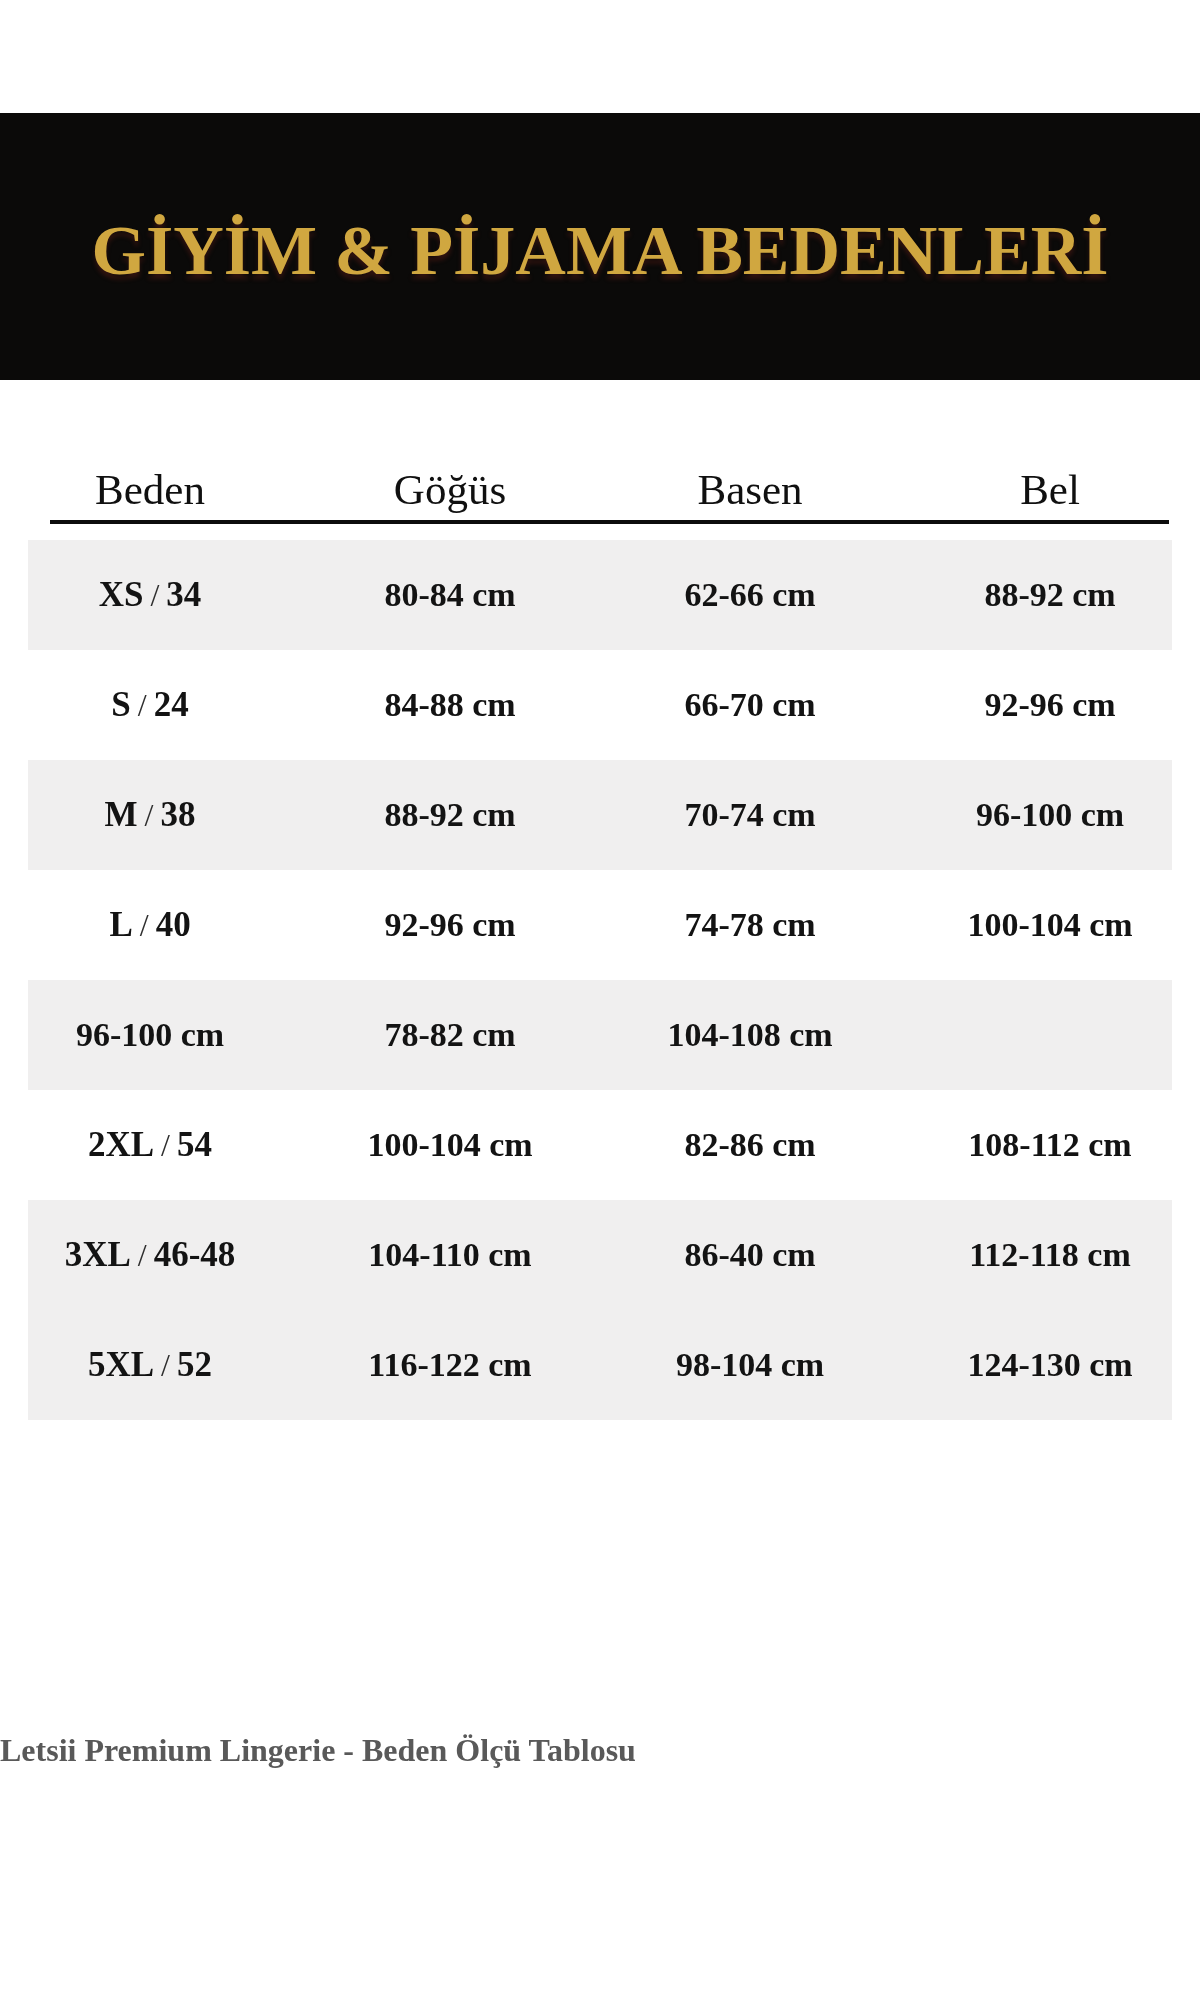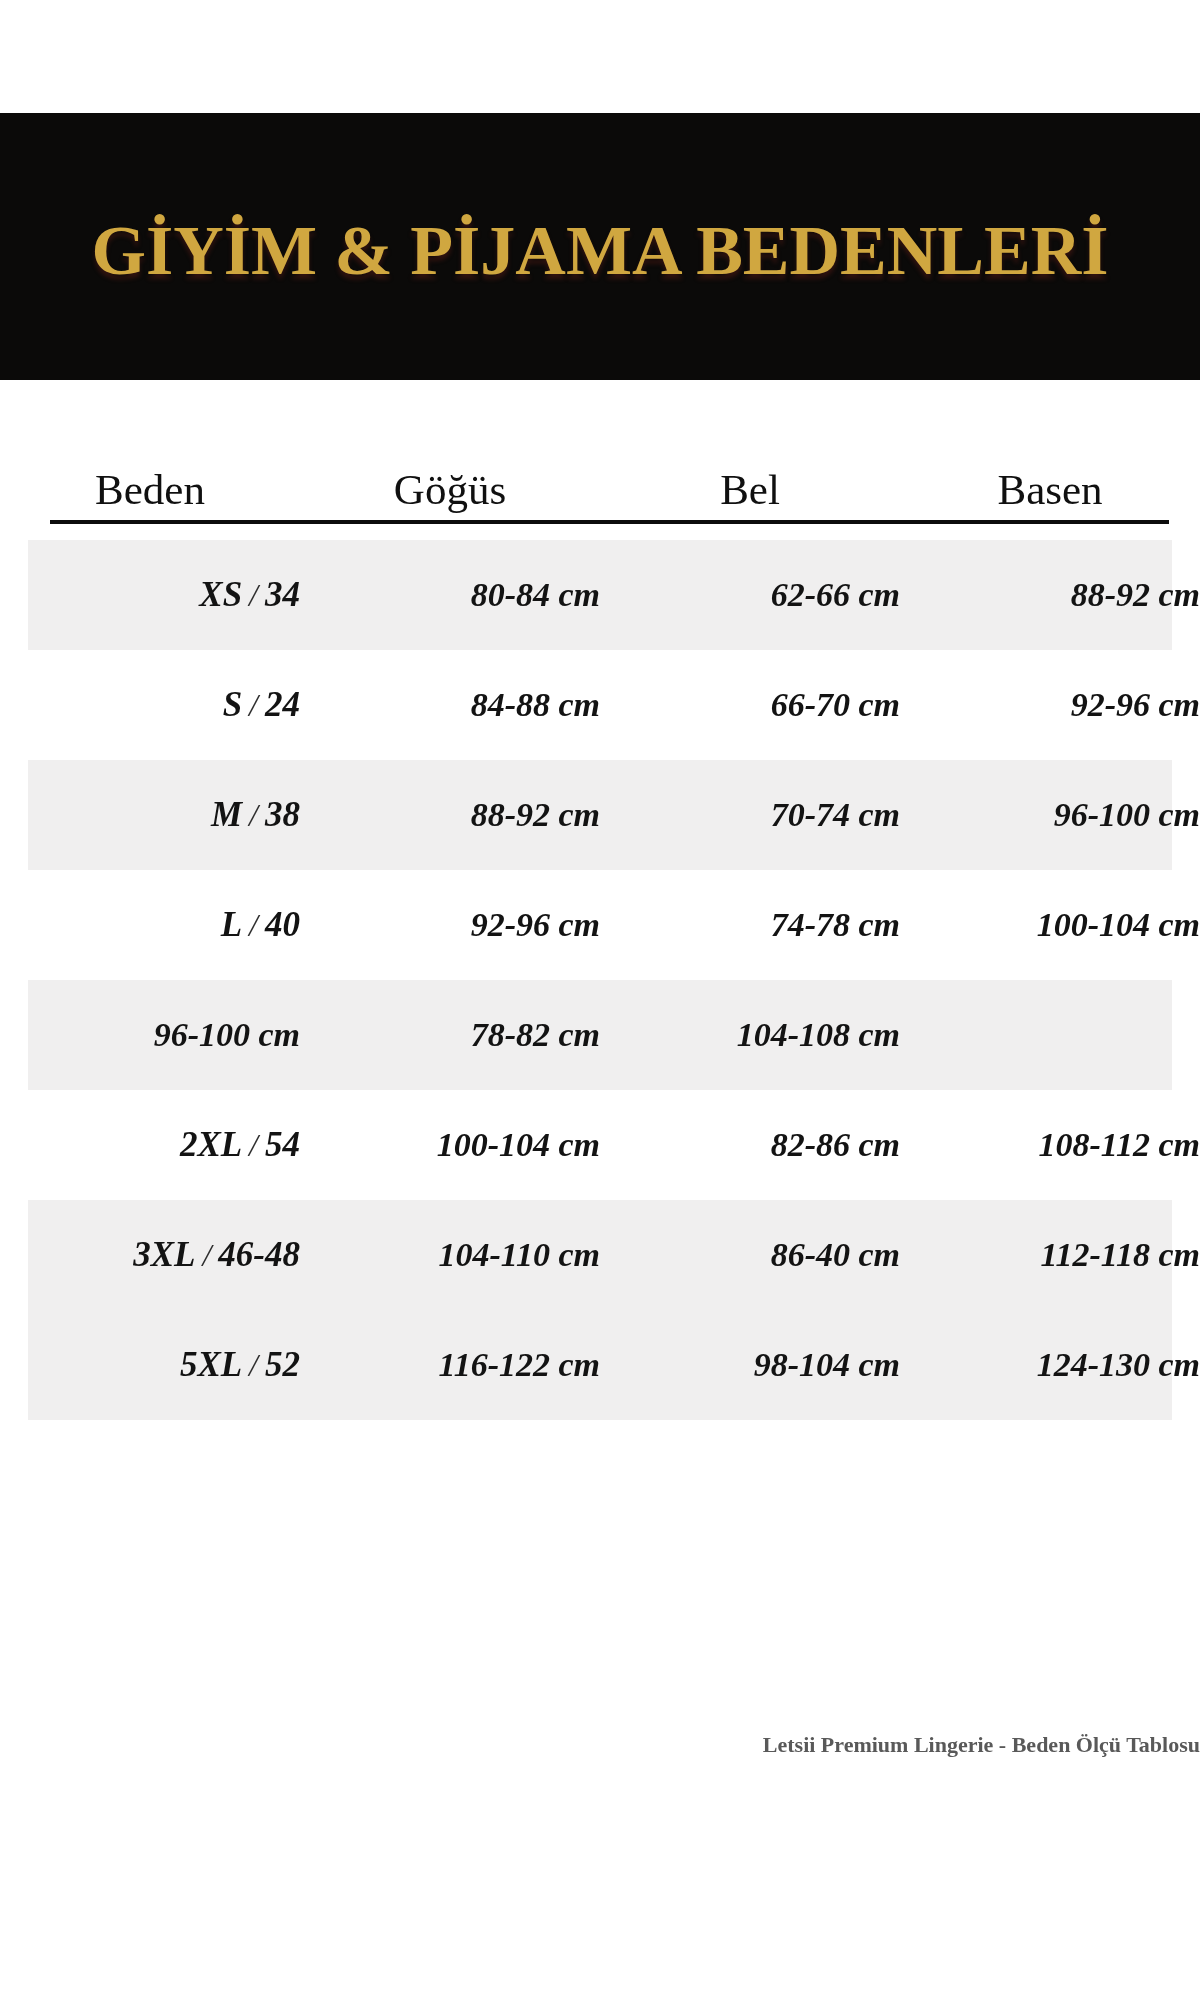--- a/index.html
+++ b/index.html
@@ -63,58 +63,57 @@
     content: "";
     position: absolute;
     left: 28px;
     right: 28px;
     top: 0;
     bottom: 0;
     background: #f0efef;
   }
   .cell {
     position: relative;
-    text-align: right;
+    text-align: center;
     font-size: 34px;
     font-weight: 700;
     color: #131313;
     white-space: nowrap;
-    font-style: italic;
   }
   .cell.label { font-size: 35px; }
   .cell.label .sep {
     font-weight: 400;
     font-size: 32px;
     color: #2e2e2e;
     padding: 0 7px;
   }
   .footer {
     margin-top: 312px;
-    text-align: right;
-    font-size: 22px;
+    text-align: left;
+    font-size: 32px;
     font-weight: 700;
     color: #595959;
     white-space: nowrap;
   }
 </style>
 </head>
 <body>
 
 <div class="page">
 
   <header class="banner">
     <h1>GİYİM &amp; PİJAMA BEDENLERİ</h1>
   </header>
 
   <main>
     <div class="thead">
       <div class="th">Beden</div>
       <div class="th">Göğüs</div>
+      <div class="th">Basen</div>
       <div class="th">Bel</div>
-      <div class="th">Basen</div>
     </div>
     <div class="rule"></div>
     <div class="rows" id="rows">
   <div class="row shade">
     <div class="cell label"><span class="size">XS</span><span class="sep">/</span><span class="alt">34</span></div>
     <div class="cell">80-84 cm</div>
     <div class="cell">62-66 cm</div>
     <div class="cell">88-92 cm</div>
   </div>
 

